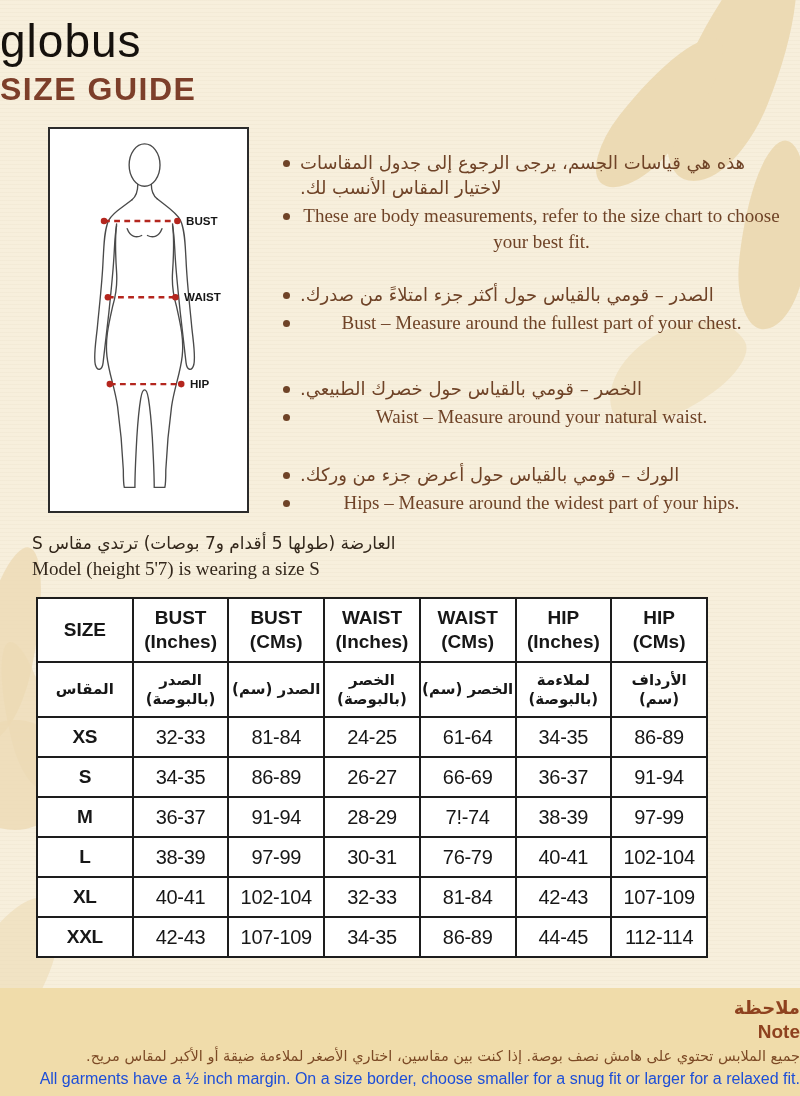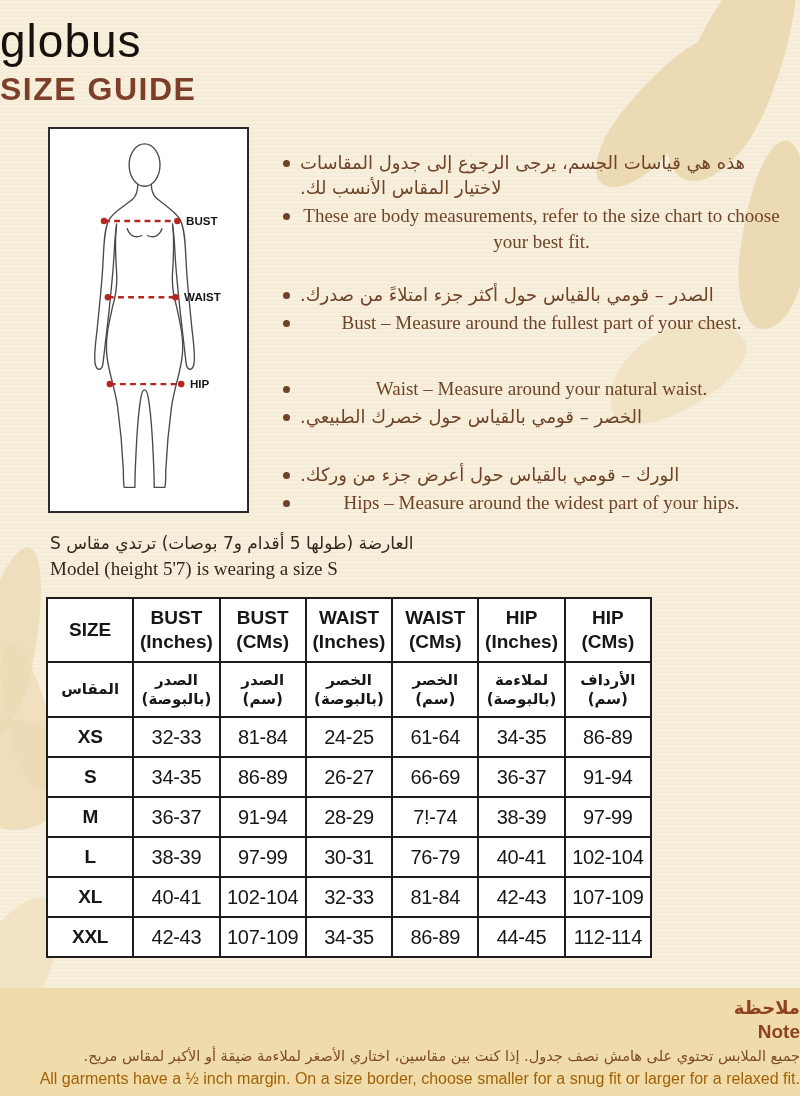--- a/index.html
+++ b/index.html
@@ -25,38 +25,38 @@
   .bullets{position:absolute;left:283px;top:150px;width:500px;z-index:2;}
   .b-group{margin-bottom:28px;}
   .b-group.g3{margin-top:40px;}
   .b-group.g4{margin-top:32px;}
   .b-item{display:flex;align-items:flex-start;margin-bottom:3px;}
   .dot{flex:0 0 auto;width:7px;height:7px;border-radius:50%;background:#6f4327;margin:10px 10px 0 0;}
   .b-text{flex:1;color:#6f4327;font-size:19px;line-height:1.34;}
   .b-text.ar{direction:rtl;text-align:left;font-family:"DejaVu Sans",sans-serif;font-size:18px;line-height:1.4;}
   .b-text.en{font-family:"Liberation Serif",serif;text-align:center;}
   
-  .model-note{position:absolute;left:50px;top:531px;width:480px;z-index:2;color:#33271b;}
+  .model-note{position:absolute;left:32px;top:531px;width:480px;z-index:2;color:#33271b;}
   .model-note .ar{direction:rtl;text-align:left;font-family:"DejaVu Sans",sans-serif;font-size:17px;line-height:1.45;}
   .model-note .en{font-family:"Liberation Serif",serif;font-size:19px;line-height:1.35;}
   
-  .size-table{position:absolute;left:46px;top:597px;width:606px;border-collapse:collapse;table-layout:fixed;z-index:2;font-family:"Liberation Sans",sans-serif;}
+  .size-table{position:absolute;left:36px;top:597px;width:672px;border-collapse:collapse;table-layout:fixed;z-index:2;font-family:"Liberation Sans",sans-serif;}
   .size-table td,.size-table th{border:2px solid #1d1d1d;background:#ffffff;text-align:center;vertical-align:middle;padding:0;color:#171717;}
   .size-table tr.hdr-en th{height:62px;font-size:19px;font-weight:700;line-height:1.25;}
   .size-table tr.hdr-ar th{height:53px;font-size:15px;font-weight:700;direction:rtl;font-family:"DejaVu Sans",sans-serif;line-height:1.25;}
   .size-table tr.data td{height:38px;font-size:20px;letter-spacing:-0.3px;}
   .size-table tr.data td.size-cell{font-weight:700;font-size:19px;}
   .h1,.h2{display:block;}
   .h2:empty{display:none;}
   
   .note-band{position:absolute;left:0;bottom:0;width:100%;height:108px;background:#f0dcaa;z-index:2;text-align:right;}
   .note-title-ar{margin-top:9px;font-family:"DejaVu Sans",sans-serif;font-weight:700;font-size:18px;color:#8e421f;direction:rtl;line-height:1.2;}
   .note-title-en{font-family:"Liberation Sans",sans-serif;font-weight:700;font-size:19px;color:#8e421f;line-height:1.35;}
   .note-body-ar{margin-top:2px;font-family:"DejaVu Sans",sans-serif;font-size:14.5px;color:#7c4a26;direction:rtl;line-height:1.5;}
-  .note-body-en{font-family:"Liberation Sans",sans-serif;font-size:16px;color:#a16207;line-height:1.35;padding-left:36px;}
+  .note-body-en{font-family:"Liberation Sans",sans-serif;font-size:16px;color:#1d4ed8;line-height:1.35;padding-left:36px;}
 </style>
 </head>
 <body>
 
 <div class="page">
 
   <div class="leaf l-shape" style="left:690px;top:-60px;width:90px;height:250px;transform:rotate(22deg);"></div>
   <div class="leaf l-shape" style="left:630px;top:20px;width:62px;height:185px;transform:rotate(38deg);"></div>
   <div class="leaf l-shape" style="left:742px;top:140px;width:66px;height:190px;transform:rotate(6deg);"></div>
   <div class="leaf l-shape" style="left:600px;top:330px;width:150px;height:80px;transform:rotate(-28deg);opacity:.55;"></div>
@@ -120,25 +120,25 @@
         <span class="b-text ar">الصدر – قومي بالقياس حول أكثر جزء امتلاءً من صدرك.</span>
       </div>
       <div class="b-item">
         <span class="dot"></span>
         <span class="b-text en">Bust – Measure around the fullest part of your chest.</span>
       </div>
     </div>
     <div class="b-group g3">
       <div class="b-item">
         <span class="dot"></span>
+        <span class="b-text ar">الخصر – قومي بالقياس حول خصرك الطبيعي.</span>
+      </div>
+      <div class="b-item">
+        <span class="dot"></span>
         <span class="b-text en">Waist – Measure around your natural waist.</span>
-      </div>
-      <div class="b-item">
-        <span class="dot"></span>
-        <span class="b-text ar">الخصر – قومي بالقياس حول خصرك الطبيعي.</span>
       </div>
     </div>
     <div class="b-group g4">
       <div class="b-item">
         <span class="dot"></span>
         <span class="b-text ar">الورك – قومي بالقياس حول أعرض جزء من وركك.</span>
       </div>
       <div class="b-item">
         <span class="dot"></span>
         <span class="b-text en">Hips – Measure around the widest part of your hips.</span>
@@ -261,17 +261,17 @@
         <td>86-89</td>
         <td>44-45</td>
         <td>112-114</td>
       </tr>
     </tbody>
   </table>
 
   <div class="note-band">
     <div class="note-title-ar">ملاحظة</div>
     <div class="note-title-en">Note</div>
-    <div class="note-body-ar">جميع الملابس تحتوي على هامش نصف جدول. إذا كنت بين مقاسين، اختاري الأصغر لملاءمة ضيقة أو الأكبر لمقاس مريح.</div>
+    <div class="note-body-ar">جميع الملابس تحتوي على هامش نصف بوصة. إذا كنت بين مقاسين، اختاري الأصغر لملاءمة ضيقة أو الأكبر لمقاس مريح.</div>
     <div class="note-body-en">All garments have a ½ inch margin. On a size border, choose smaller for a snug fit or larger for a relaxed fit.</div>
   </div>
 
 </div>
 
 </body></html>

